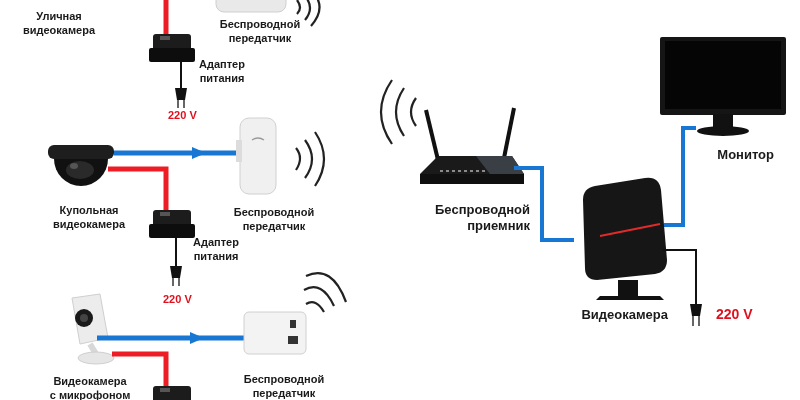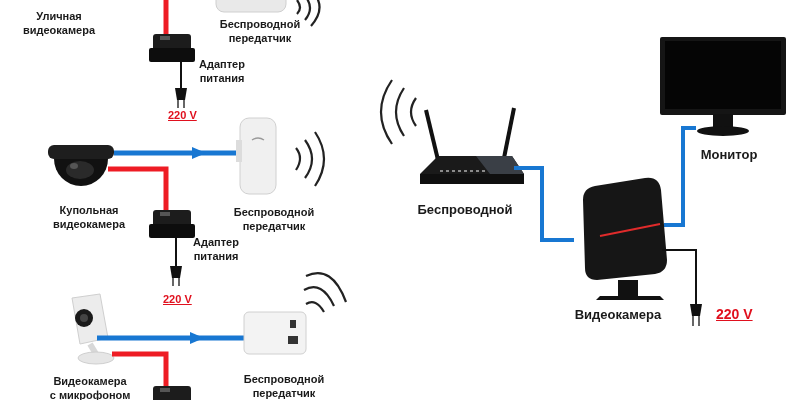--- a/index.html
+++ b/index.html
@@ -1,20 +1,20 @@
 <!DOCTYPE html>
 <html><head>
 <meta charset="utf-8">
 <style>
   html, body { margin:0; padding:0; background:#ffffff; }
   body { width:800px; height:400px; position:relative; overflow:hidden; font-family:"Liberation Sans", "DejaVu Sans", sans-serif; }
   .lbl { position:absolute; font-weight:bold; color:#1a1a1a; text-align:center; line-height:1.25; }
   .lbl-sm { font-size:11px; }
-  .lbl-md { font-size:13px; }
-  .volt { position:absolute; font-weight:bold; color:#e0101e; font-size:11px;text-decoration:underline; }
+  .lbl-md { font-size:13px;text-align:right; }
+  .volt { position:absolute; font-weight:bold; color:#e0101e; font-size:11px; }
   .volt-lg { font-size:14px; }
   svg { position:absolute; left:0; top:0; }
 </style>
 </head>
 <body>
 
 <svg width="800" height="400" viewBox="0 0 800 400">
 
   <line x1="166" y1="0" x2="166" y2="36" stroke="#ee1c24" stroke-width="5"></line>
   <g>
@@ -174,18 +174,19 @@
   <div>Видеокамера</div>
   <div>с микрофоном</div>
 </div>
 <div class="lbl lbl-sm" style="left:234px; top:373px; width:100px;">
   <div>Беспроводной</div>
   <div>передатчик</div>
 </div>
 
 <div class="lbl lbl-md" style="left:400px; top:202px; width:130px;">
   <div>Беспроводной</div>
+  <div>приемник</div>
 </div>
 
 <div class="lbl lbl-md" style="left:684px; top:147px; width:90px;">Монитор</div>
 
 <div class="lbl lbl-md" style="left:568px; top:307px; width:100px;">Видеокамера</div>
 <div class="volt volt-lg" style="left:716px; top:306px;">220 V</div>
 
 </body></html>

